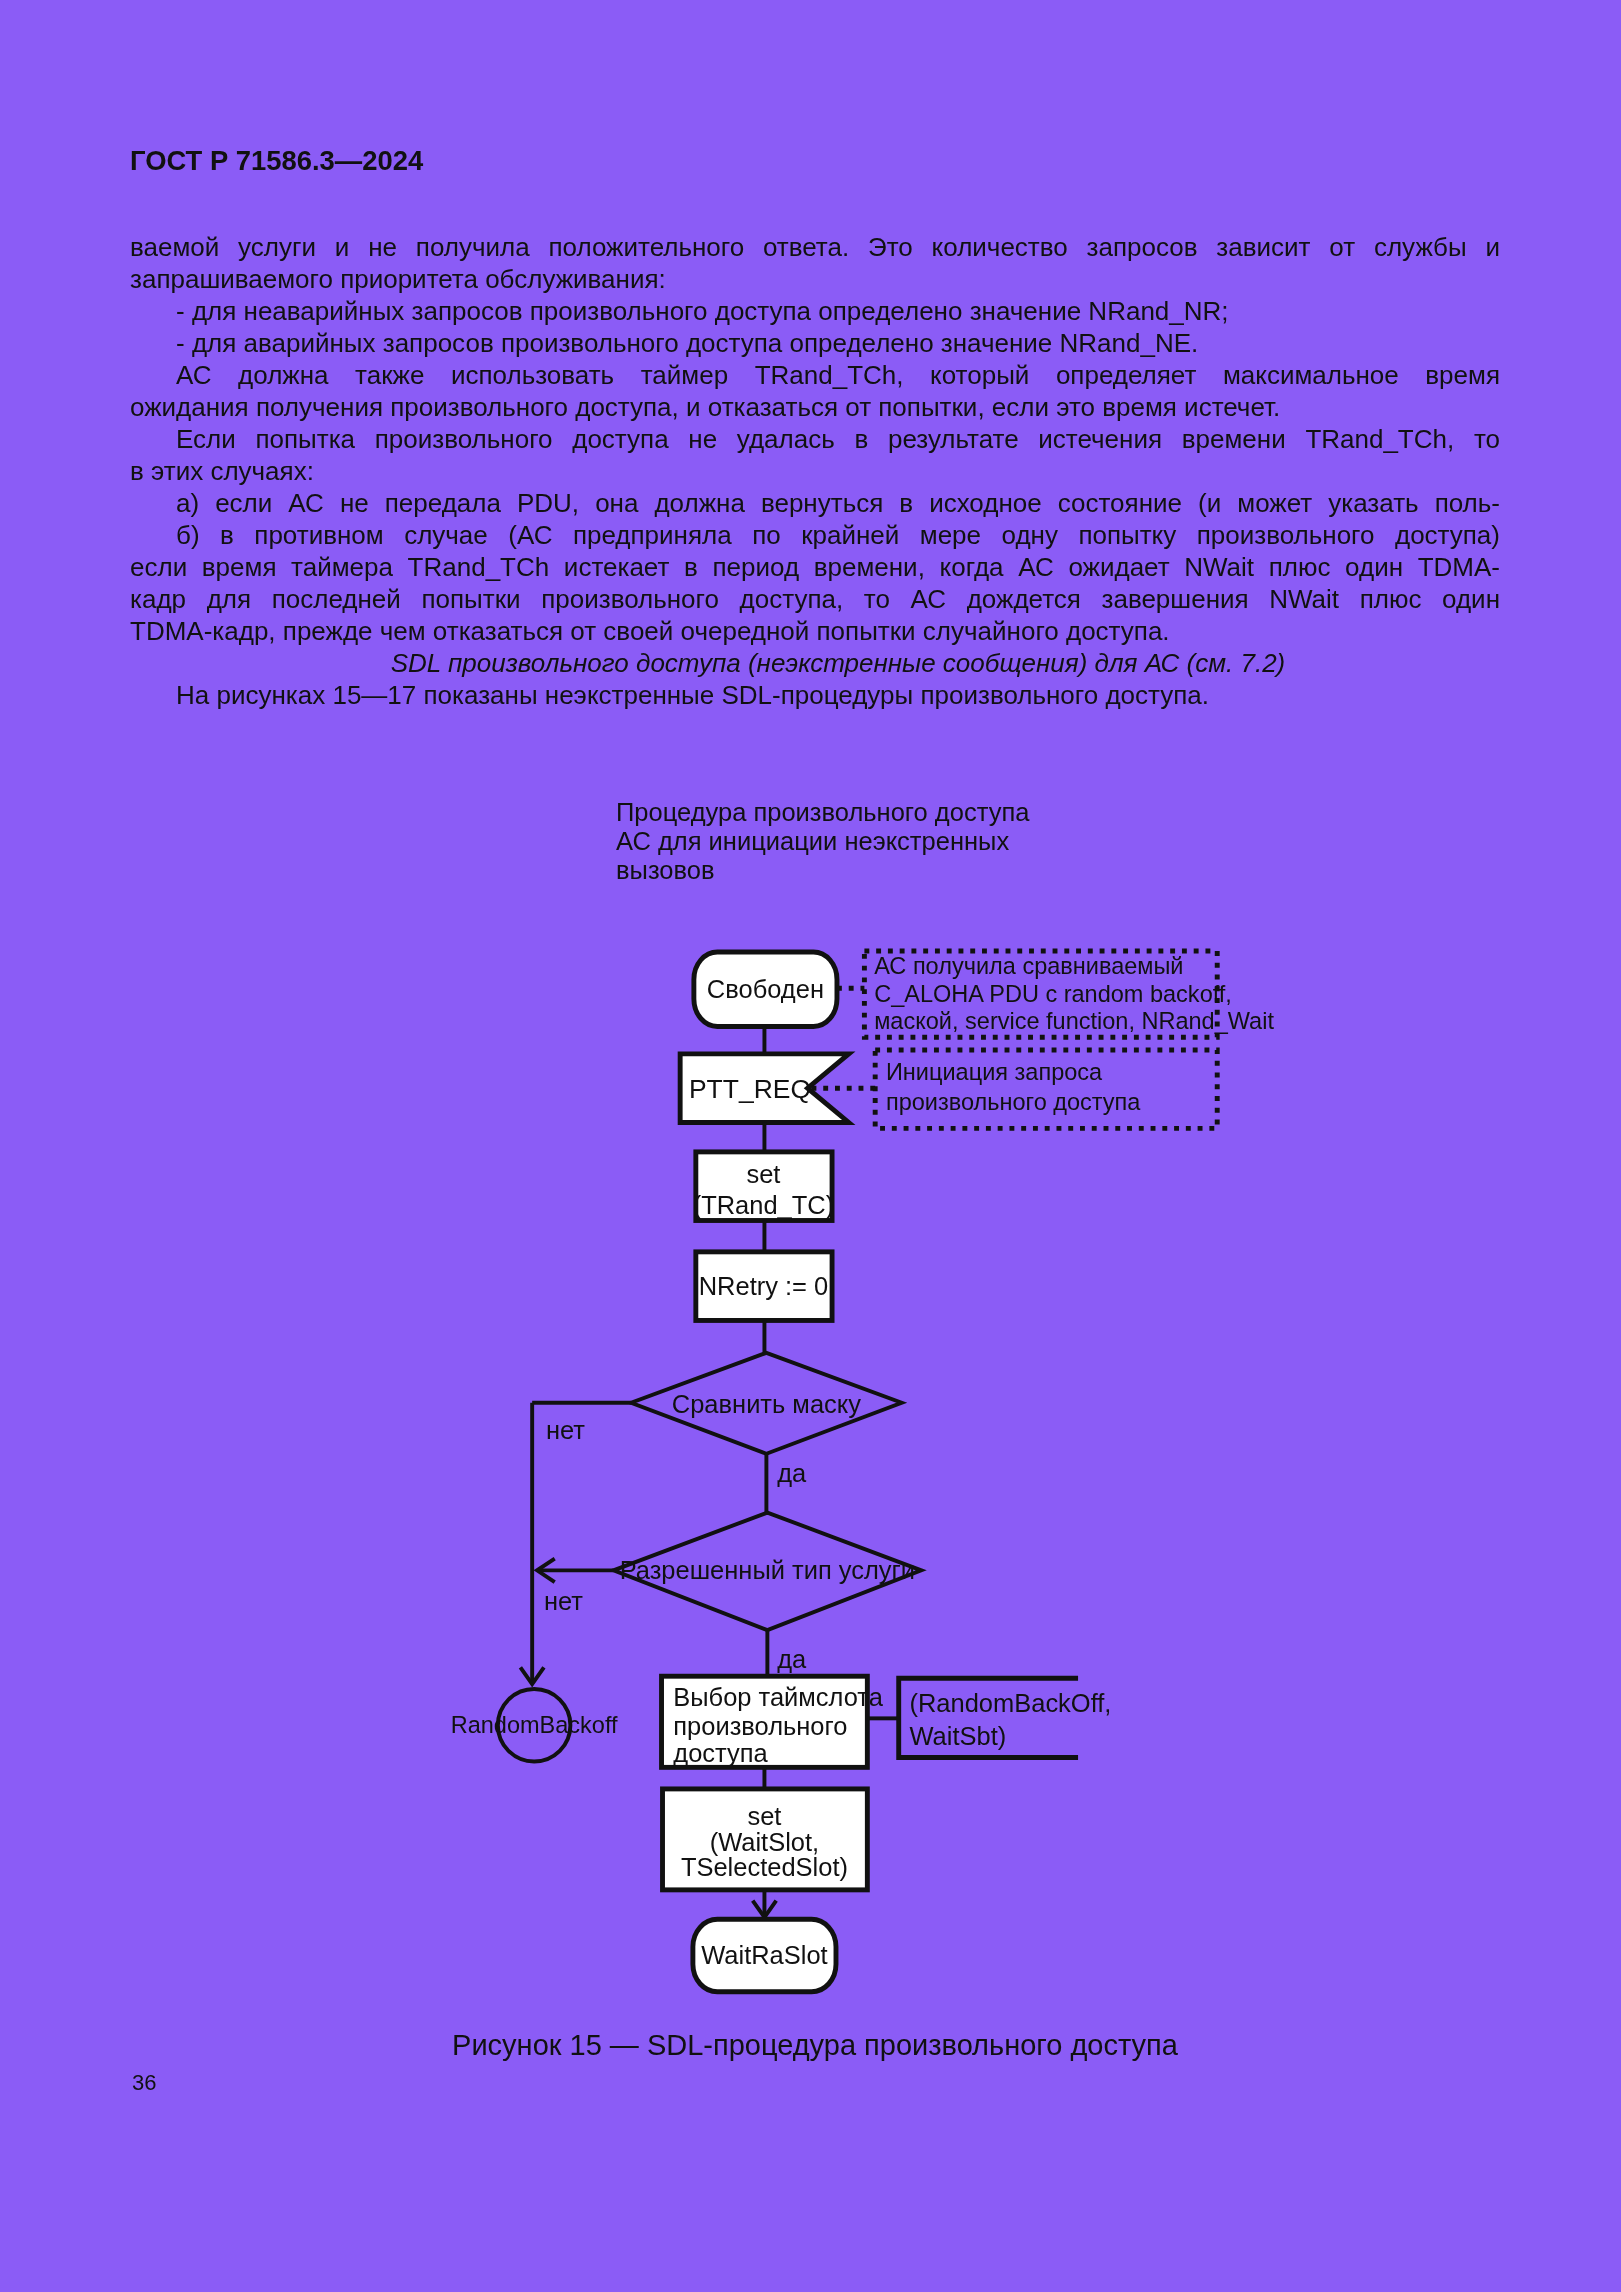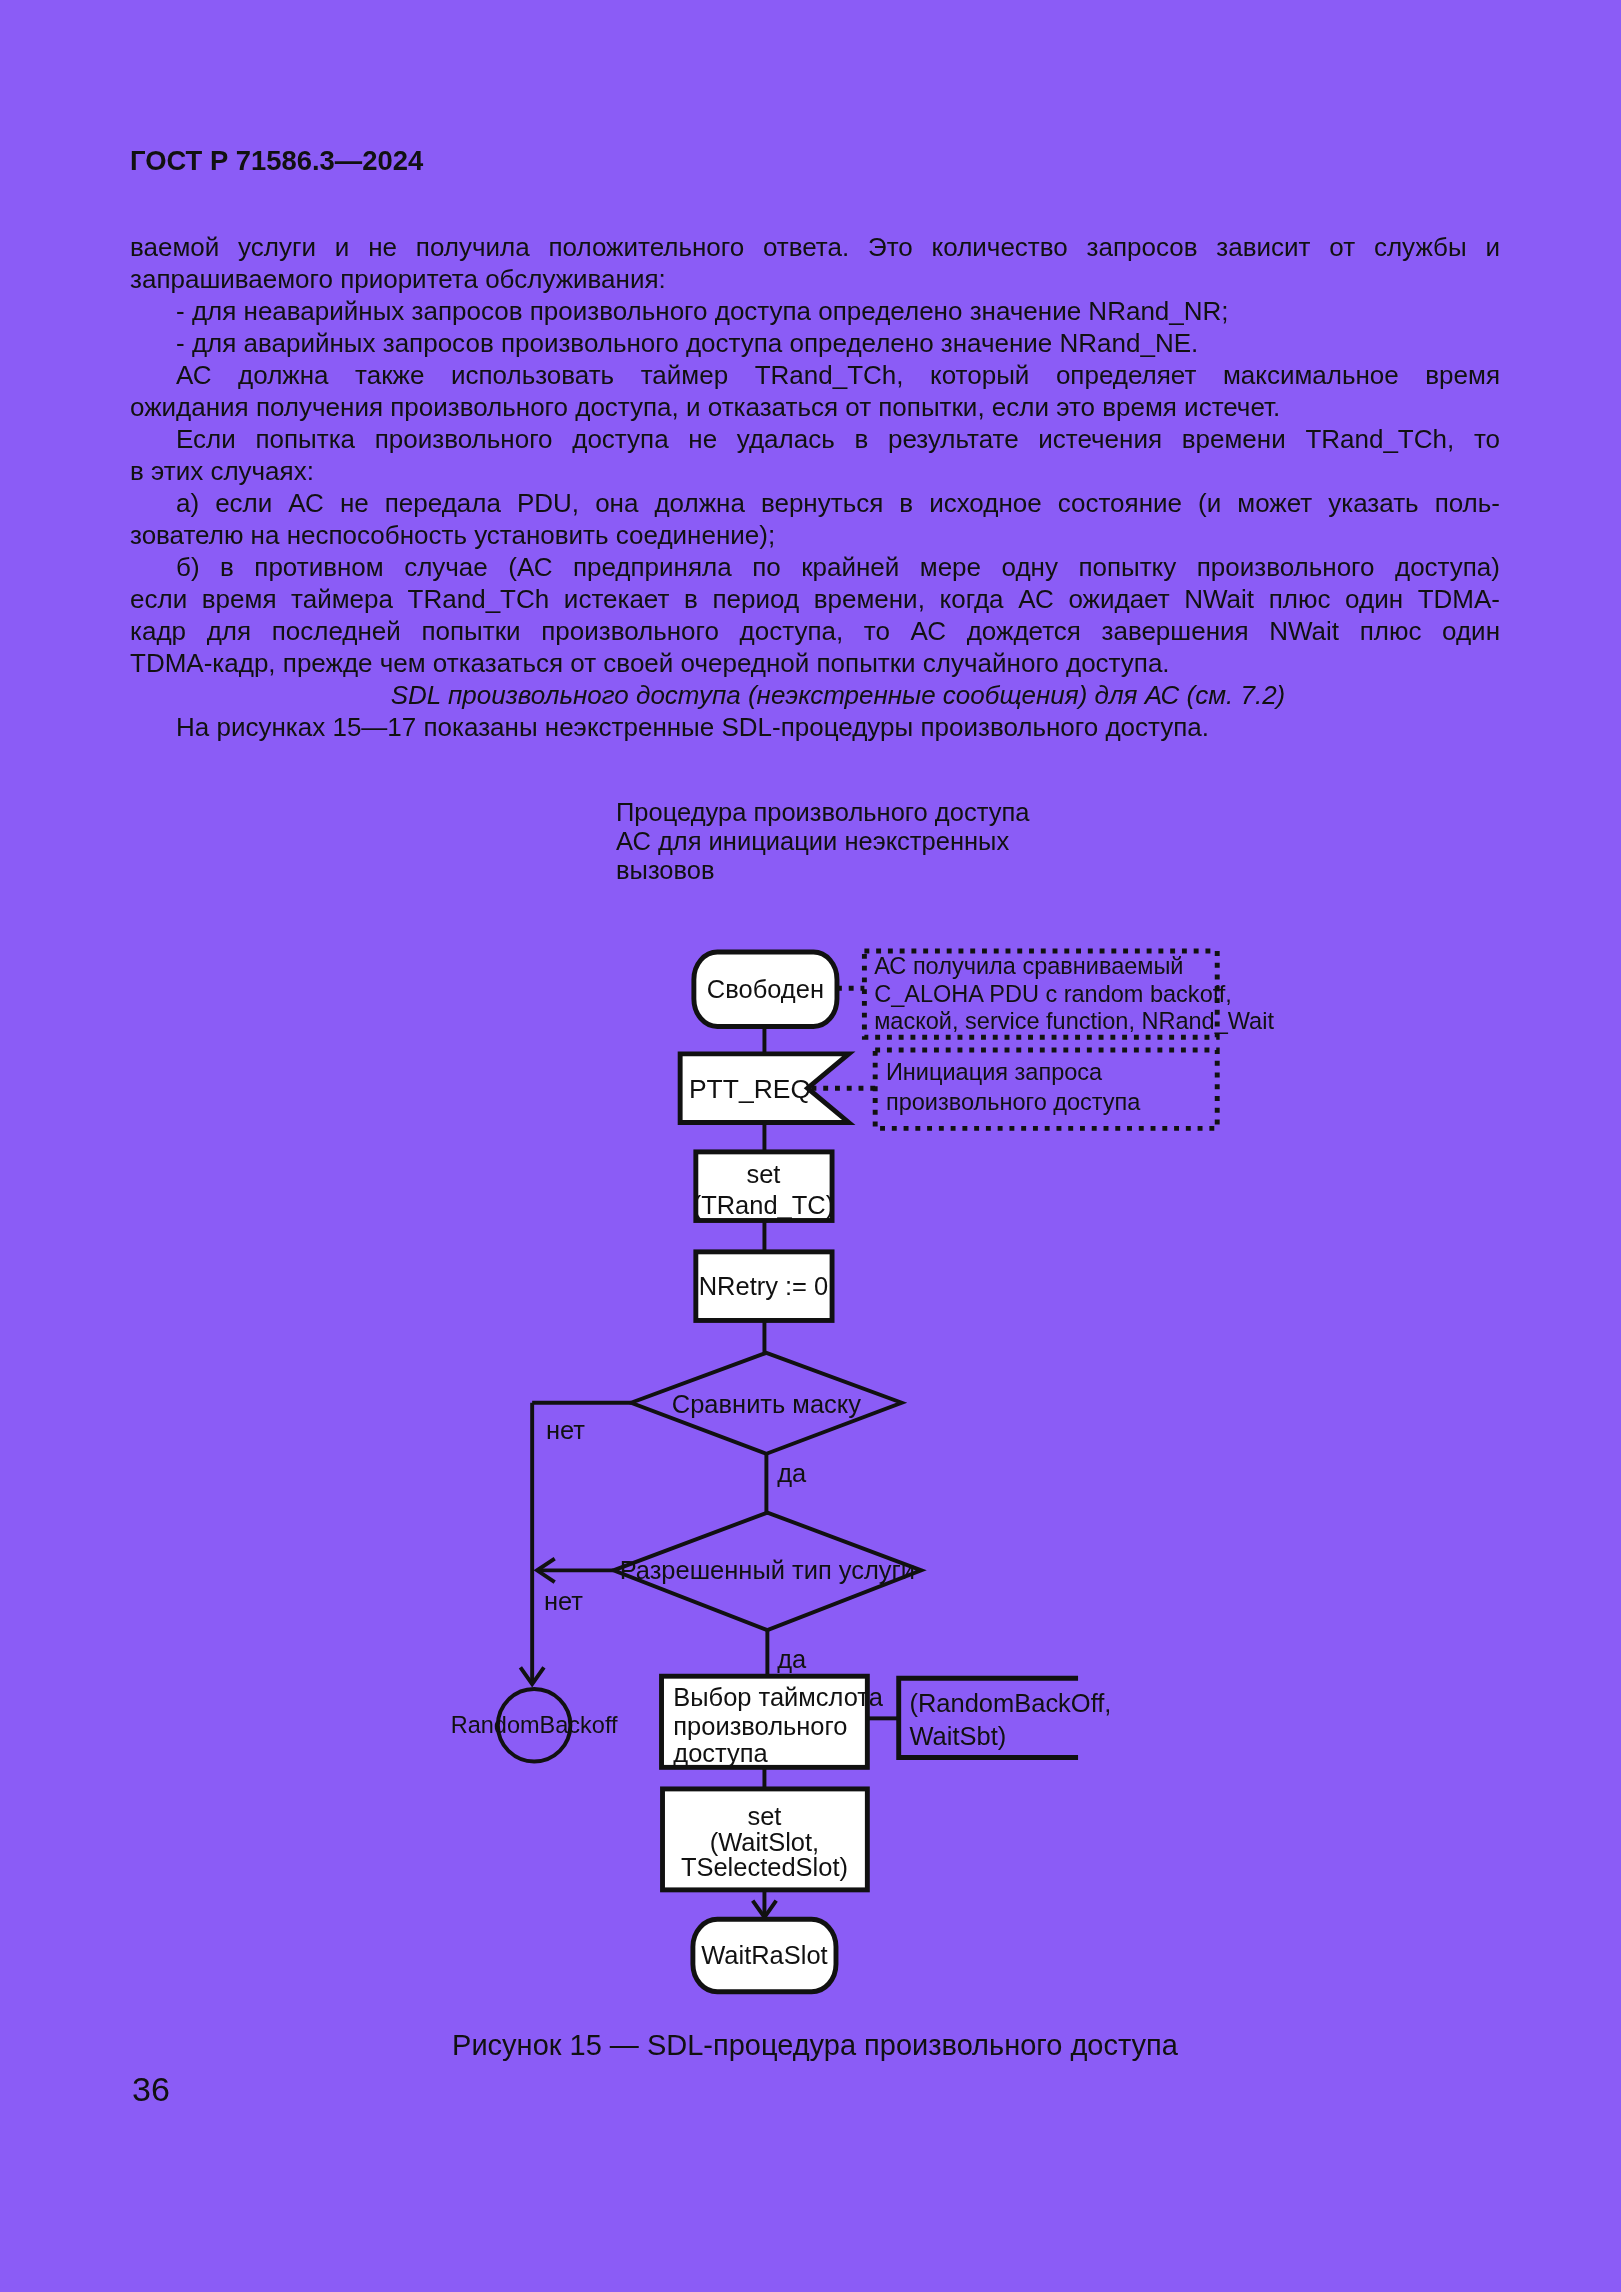--- a/index.html
+++ b/index.html
@@ -44,21 +44,21 @@
   .fig-caption {
     position: absolute;
     left: 130px; top: 2029px;
     width: 1370px;
     text-align: center;
     font-size: 29px;
   }
   .page-number {
     position: absolute;
     left: 132px; top: 2070px;
-    font-size: 34px;
+    font-size: 22px;
   }
   svg.fig-svg {
     position: absolute;
     left: 0; top: 0;
     width: 1621px; height: 2293px;
   }
   svg.fig-svg text {
     font-family: "Liberation Sans", sans-serif;
     fill: #111;
     font-size: 26px;
@@ -79,21 +79,20 @@
   <div class="body-text">
     <p class="str">ваемой услуги и не получила положительного ответа. Это количество запросов зависит от службы и</p>
     <p>запрашиваемого приоритета обслуживания:</p>
     <p class="ind">- для неаварийных запросов произвольного доступа определено значение NRand_NR;</p>
     <p class="ind">- для аварийных запросов произвольного доступа определено значение NRand_NE.</p>
     <p class="ind str">АС должна также использовать таймер TRand_TCh, который определяет максимальное время</p>
     <p class="str" style="text-align-last:auto;text-align:left;">ожидания получения произвольного доступа, и отказаться от попытки, если это время истечет.</p>
     <p class="ind str">Если попытка произвольного доступа не удалась в результате истечения времени TRand_TCh, то</p>
     <p>в этих случаях:</p>
     <p class="ind str">а) если АС не передала PDU, она должна вернуться в исходное состояние (и может указать поль-</p>
-    <p>зователю на неспособность установить соединение);</p>
     <p class="ind str">б) в противном случае (АС предприняла по крайней мере одну попытку произвольного доступа)</p>
     <p class="str">если время таймера TRand_TCh истекает в период времени, когда АС ожидает NWait плюс один TDMA-</p>
     <p class="str">кадр для последней попытки произвольного доступа, то АС дождется завершения NWait плюс один</p>
     <p>TDMA-кадр, прежде чем отказаться от своей очередной попытки случайного доступа.</p>
     <p class="ind it">SDL произвольного доступа (неэкстренные сообщения) для АС (см. 7.2)</p>
     <p class="ind">На рисунках 15—17 показаны неэкстренные SDL-процедуры произвольного доступа.</p>
   </div>
 
   <div class="fig-header">
     <div>Процедура произвольного доступа</div>

